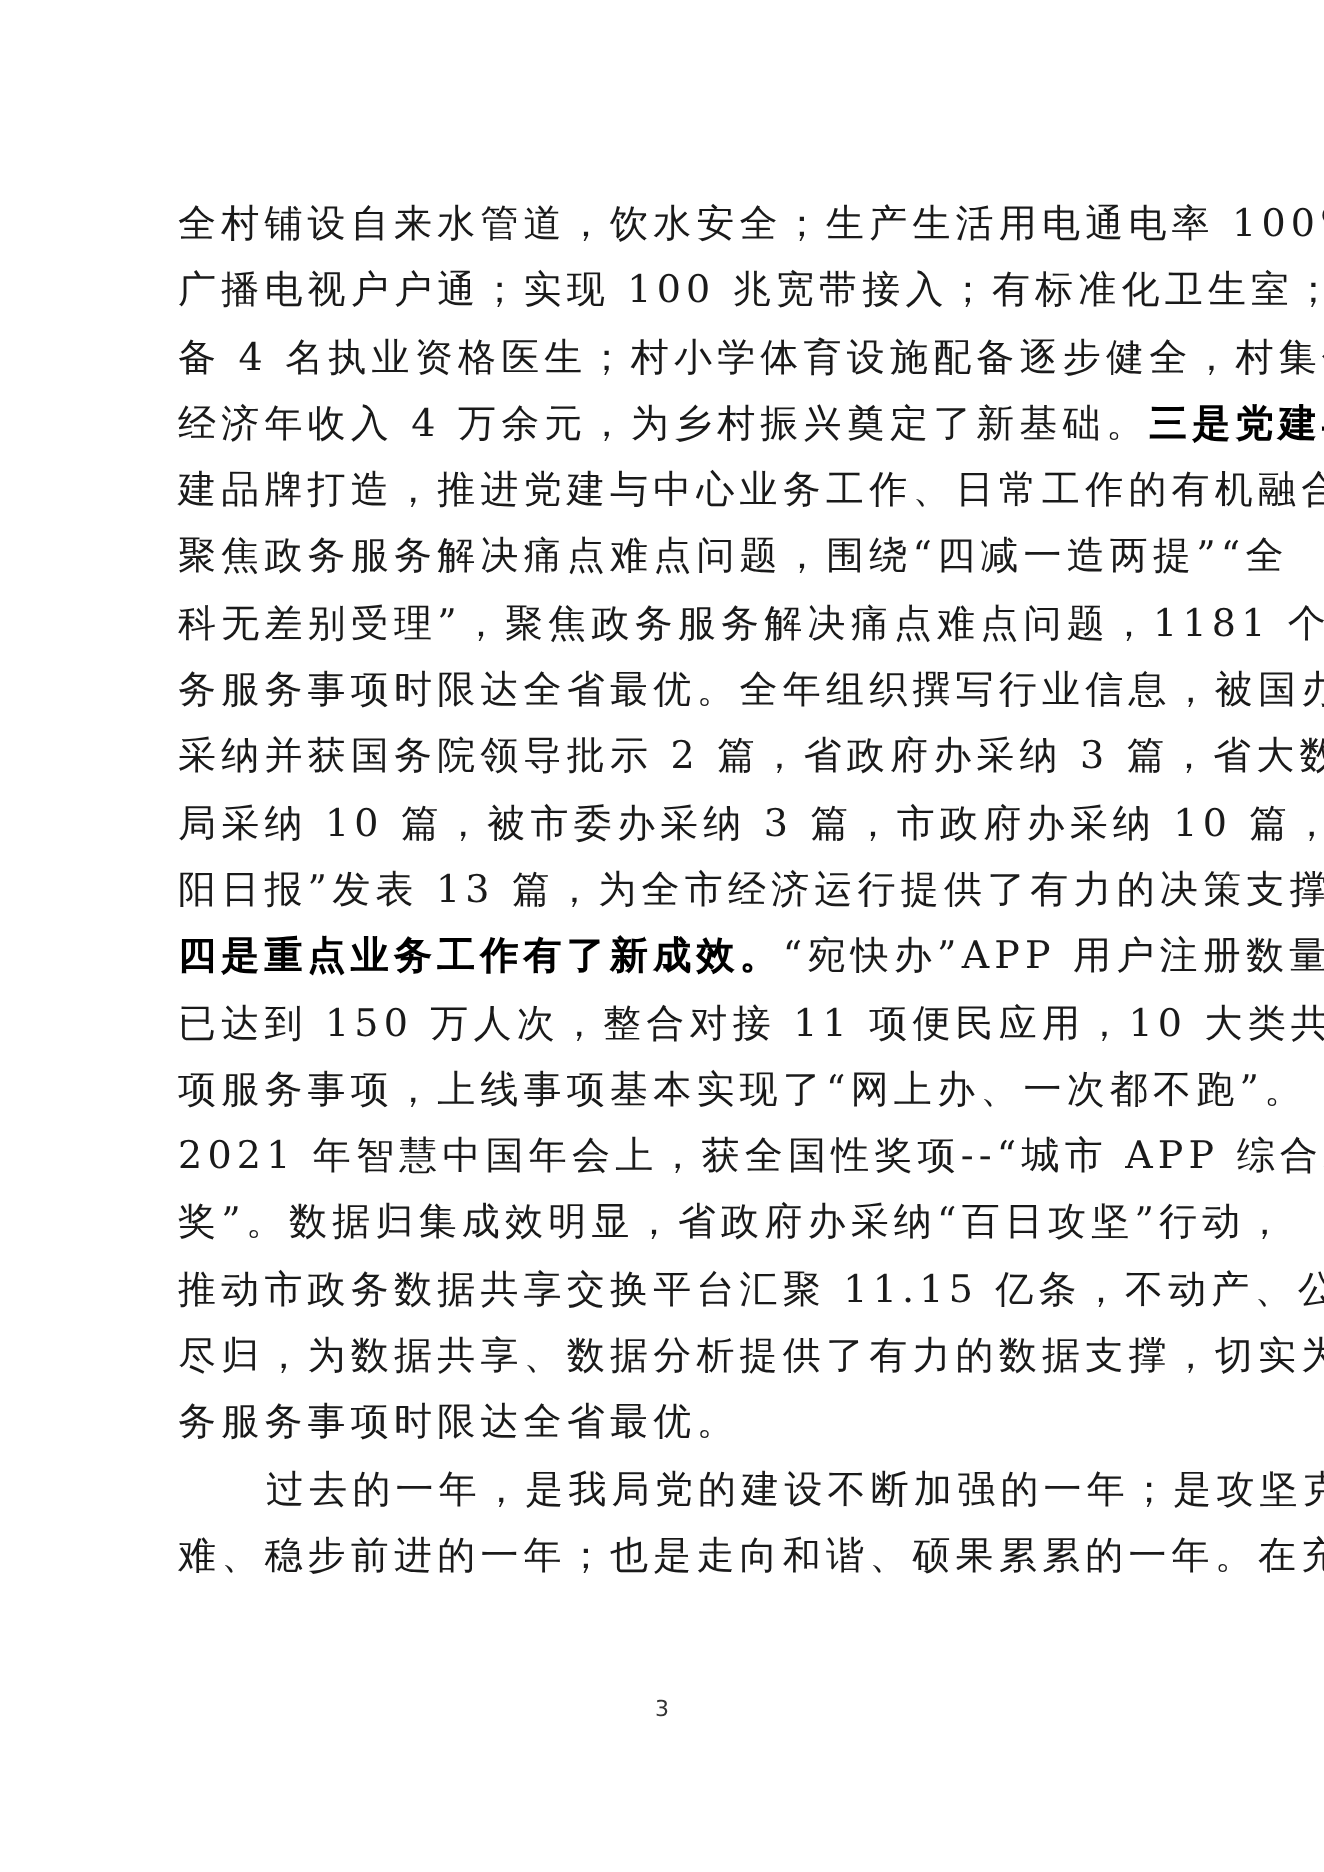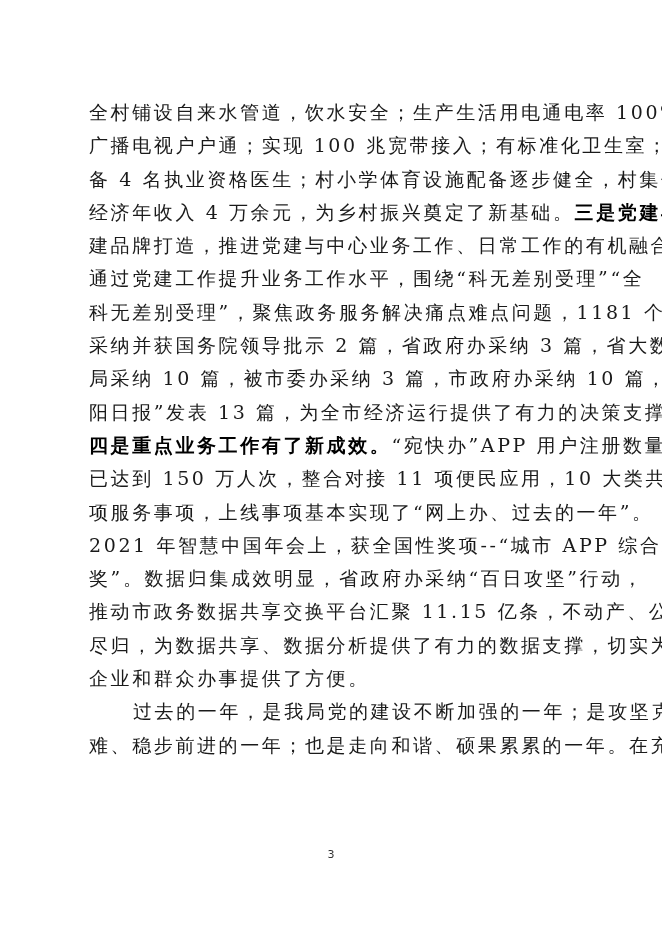--- a/index.html
+++ b/index.html
@@ -42,30 +42,31 @@
 </head>
 <body>
 
 <div class="page">
   <div class="body-text" id="body-text">
       <div class="line"><span>全村铺设自来水管道，饮水安全；生产生活用电通电率 100%；</span></div>
       <div class="line"><span>广播电视户户通；实现 100 兆宽带接入；有标准化卫生室；配</span></div>
       <div class="line"><span>备 4 名执业资格医生；村小学体育设施配备逐步健全，村集体</span></div>
       <div class="line"><span>经济年收入 4 万余元，为乡村振兴奠定了新基础。</span><span class="bold">三是党建与</span></div>
       <div class="line"><span>建品牌打造，推进党建与中心业务工作、日常工作的有机融合，</span></div>
-      <div class="line"><span>通过党建工作提升业务工作水平，围绕“科无差别受理”“全</span></div>
+      <div class="line"><span>聚焦政务服务解决痛点难点问题，围绕“四减一造两提”“全</span></div>
       <div class="line"><span>科无差别受理”，聚焦政务服务解决痛点难点问题，1181 个政</span></div>
+      <div class="line"><span>务服务事项时限达全省最优。全年组织撰写行业信息，被国办</span></div>
       <div class="line"><span>采纳并获国务院领导批示 2 篇，省政府办采纳 3 篇，省大数据</span></div>
       <div class="line"><span>局采纳 10 篇，被市委办采纳 3 篇，市政府办采纳 10 篇，在“南</span></div>
       <div class="line"><span>阳日报”发表 13 篇，为全市经济运行提供了有力的决策支撑。</span></div>
       <div class="line"><span class="bold">四是重点业务工作有了新成效。</span><span>“宛快办”APP 用户注册数量</span></div>
       <div class="line"><span>已达到 150 万人次，整合对接 11 项便民应用，10 大类共计 1228</span></div>
-      <div class="line"><span>项服务事项，上线事项基本实现了“网上办、过去的一年”。</span></div>
+      <div class="line"><span>项服务事项，上线事项基本实现了“网上办、一次都不跑”。</span></div>
       <div class="line"><span>2021 年智慧中国年会上，获全国性奖项--“城市 APP 综合示范</span></div>
       <div class="line"><span>奖”。数据归集成效明显，省政府办采纳“百日攻坚”行动，</span></div>
       <div class="line"><span>推动市政务数据共享交换平台汇聚 11.15 亿条，不动产、公积</span></div>
       <div class="line"><span>尽归，为数据共享、数据分析提供了有力的数据支撑，切实为</span></div>
-      <div class="line last"><span>企业和群众办事提供了方便。</span></div>
+      <div class="line last"><span>务服务事项时限达全省最优。</span></div>
       <div class="line indent"><span>过去的一年，是我局党的建设不断加强的一年；是攻坚克</span></div>
       <div class="line"><span>难、稳步前进的一年；也是走向和谐、硕果累累的一年。在充</span></div>
     </div>
   <div class="page-number">3</div>
 </div>
 
 </body></html>

